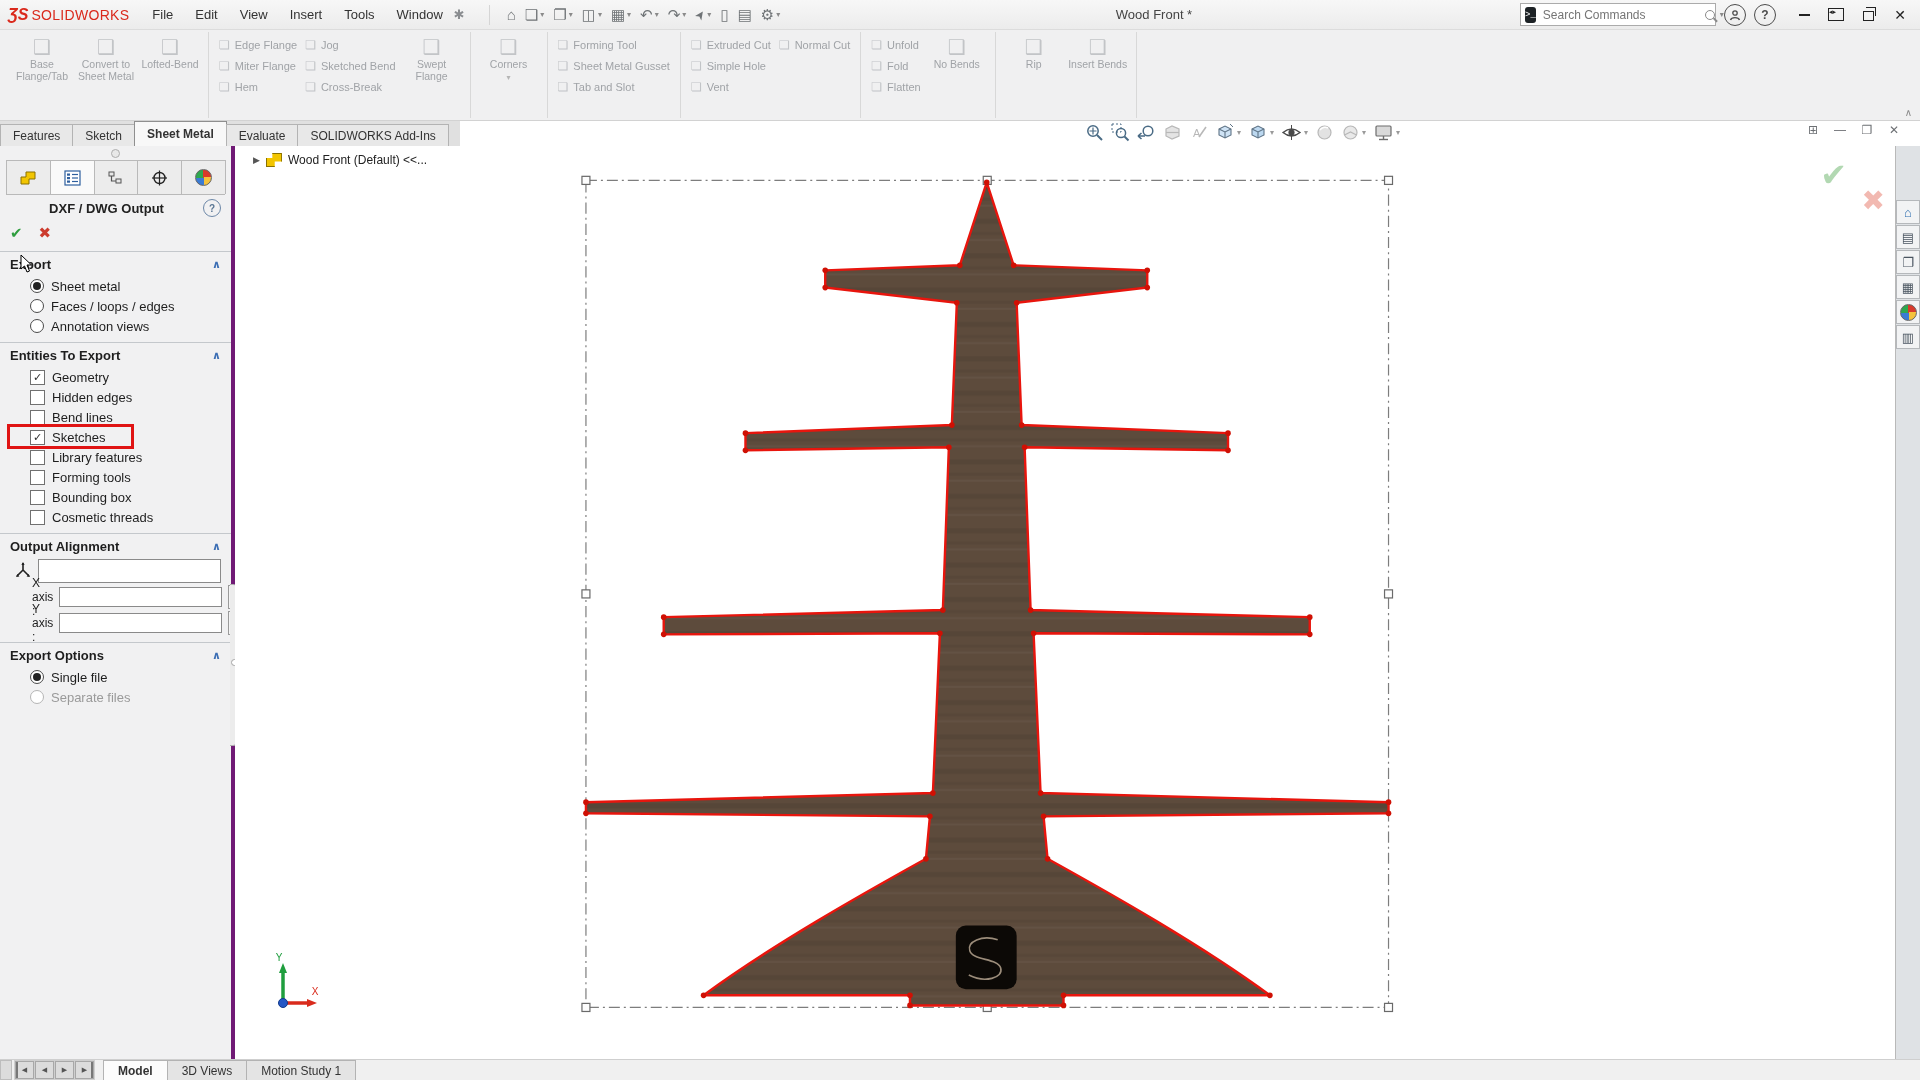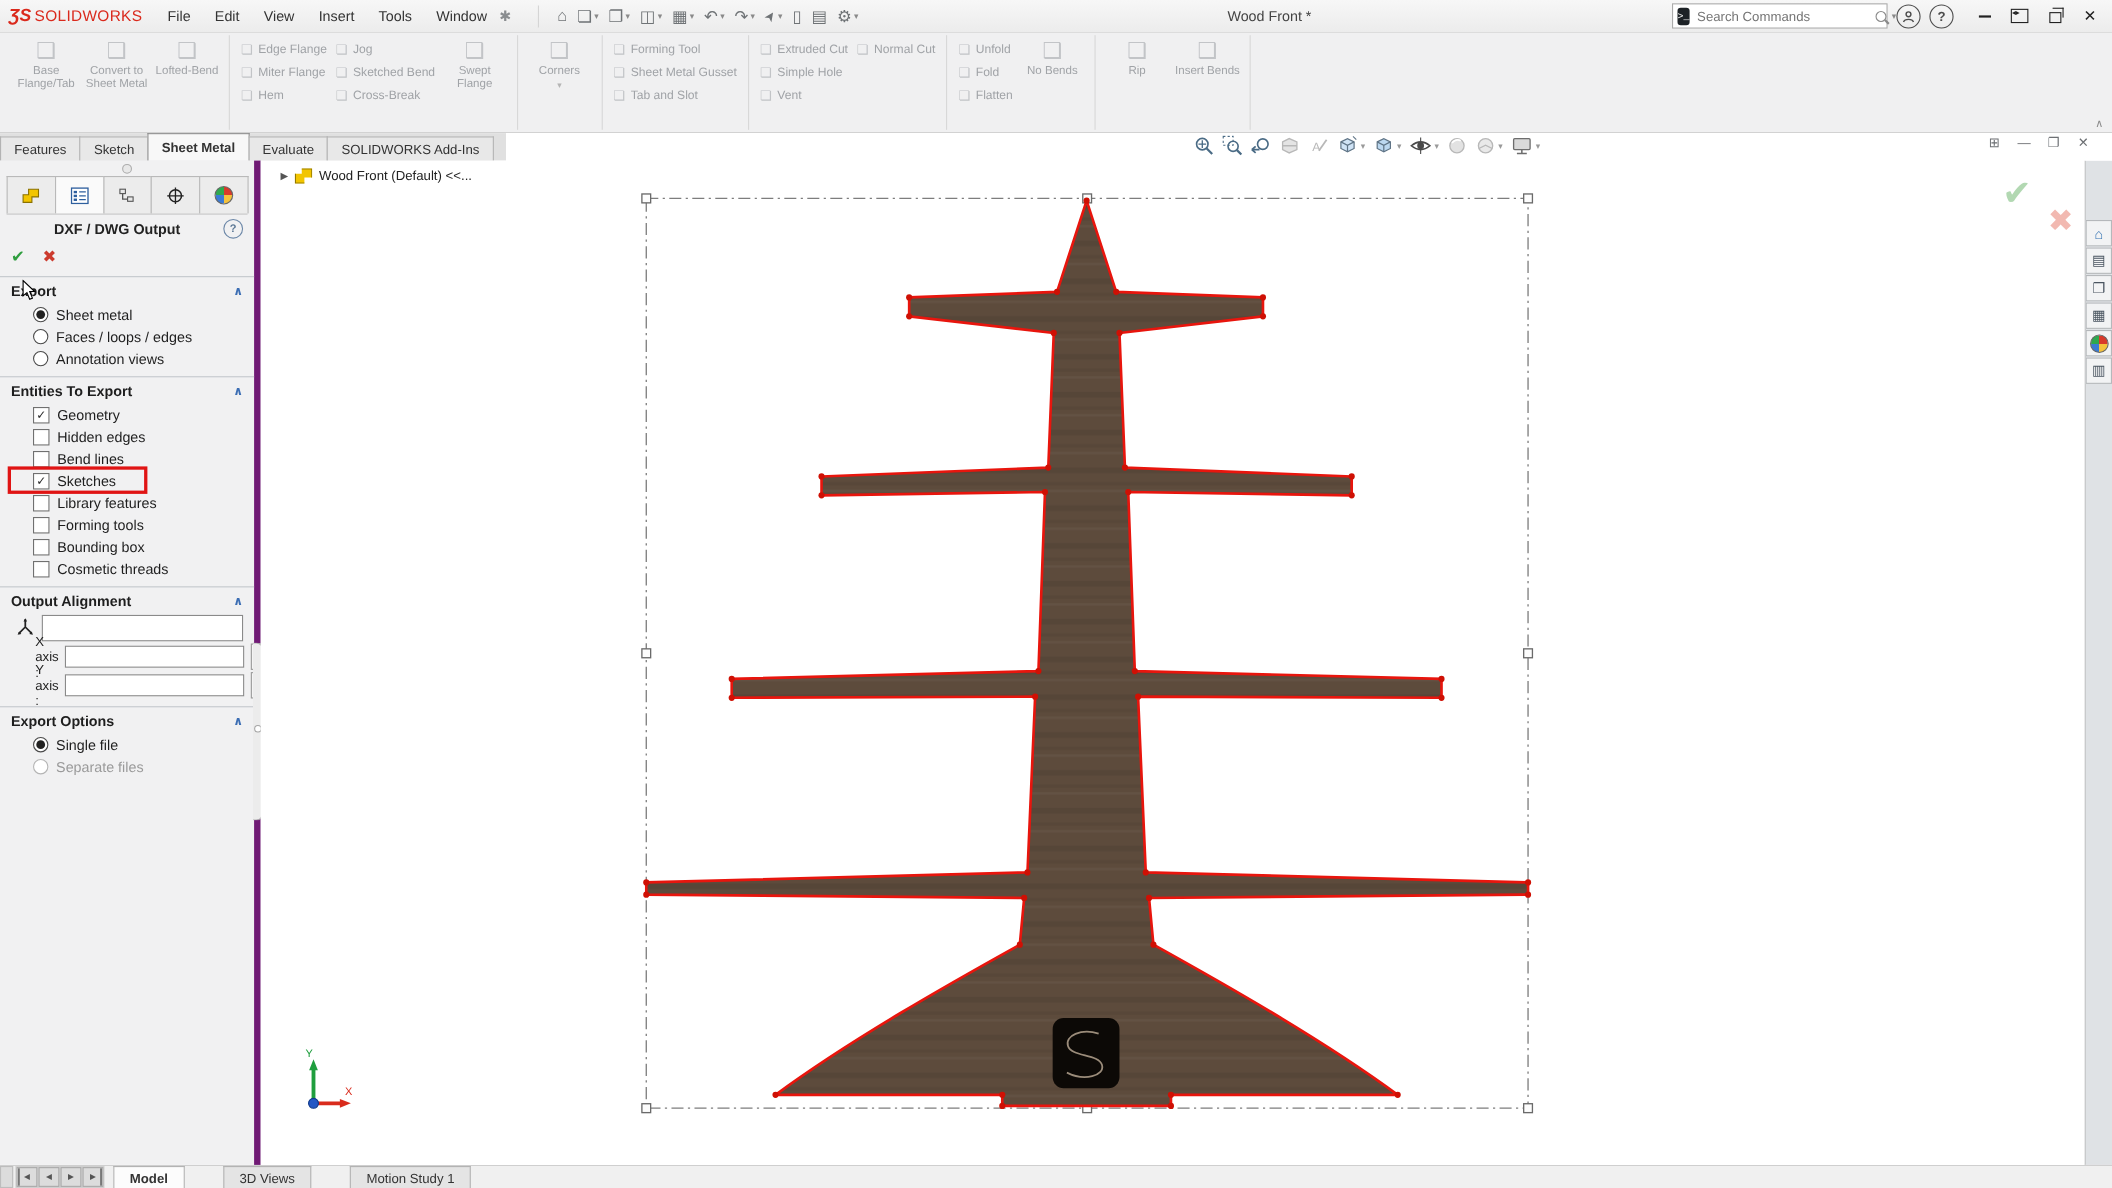--- a/index.html
+++ b/index.html
@@ -56,21 +56,21 @@
   .tab.active{background:#f8f8f8;font-weight:bold;height:24px;border-color:#8f8f8f;}
   .headsup{position:absolute;left:1085px;top:1px;display:flex;align-items:center;gap:7px;}
   .hicon{display:flex;align-items:center;gap:2px;}
   .hicon svg{display:block;}
   .hicon .dd{font-size:8px;color:#9a9a9a;}
   .doc-controls{position:absolute;right:16px;top:2px;display:flex;gap:7px;}
   .doc-controls span{color:#6d7074;font-size:12px;width:20px;text-align:center;}
   
   .main{flex:1;display:flex;min-height:0;}
   
-  .panel{width:231px;flex:0 0 231px;background:#f1f1f2;border-right:6px solid #701a75;position:relative;font-size:13px;}
+  .panel{width:231px;flex:0 0 231px;background:#f1f1f2;border-right:4px solid #701a75;position:relative;font-size:13px;}
   .splitdot{width:7px;height:7px;border-radius:50%;background:#e8e8e8;border:1px solid #adadad;margin:3px auto 0;}
   .ptabs{display:flex;margin:2px 6px 0;height:34px;border-bottom:1px solid #b9b9b9;}
   .ptab{flex:1;display:flex;align-items:center;justify-content:center;border:1px solid #b9b9b9;border-bottom:none;background:#ececec;margin-right:-1px;}
   .ptab.active{background:#fafafa;}
   .ptitle-row{display:flex;align-items:center;height:26px;padding:0 10px;}
   .ptitle{flex:1;text-align:center;font-weight:bold;font-size:13px;color:#222;}
   .phelp{width:16px;height:16px;border:1.4px solid #6d88a8;border-radius:50%;color:#5a7694;font-size:10px;font-weight:bold;display:flex;align-items:center;justify-content:center;}
   .pactions{display:flex;gap:16px;align-items:center;height:24px;padding:0 10px;}
   .ok-glyph{color:#2f9e3f;font-size:15px;font-weight:bold;}
   .cancel-glyph{color:#cc3b2e;font-size:15px;font-weight:bold;}
@@ -721,20 +721,20 @@
   </div>
 
   <div class="bottomband">
     <div class="corner-splitter"></div>
     <div class="navbox" id="navbox">
         <div class="navbtn bar-l">◀</div>
         <div class="navbtn">◀</div>
         <div class="navbtn">▶</div>
         <div class="navbtn bar-r">▶</div>
       </div>
-    <div style="display:flex;align-items:center;gap:36px;" id="btabs">
+    <div style="display:flex;align-items:center;" id="btabs">
         <div class="btab active">Model</div>
         <div class="btab">3D Views</div>
         <div class="btab">Motion Study 1</div>
       </div>
   </div>
 
 </div>
 
 </body></html>

